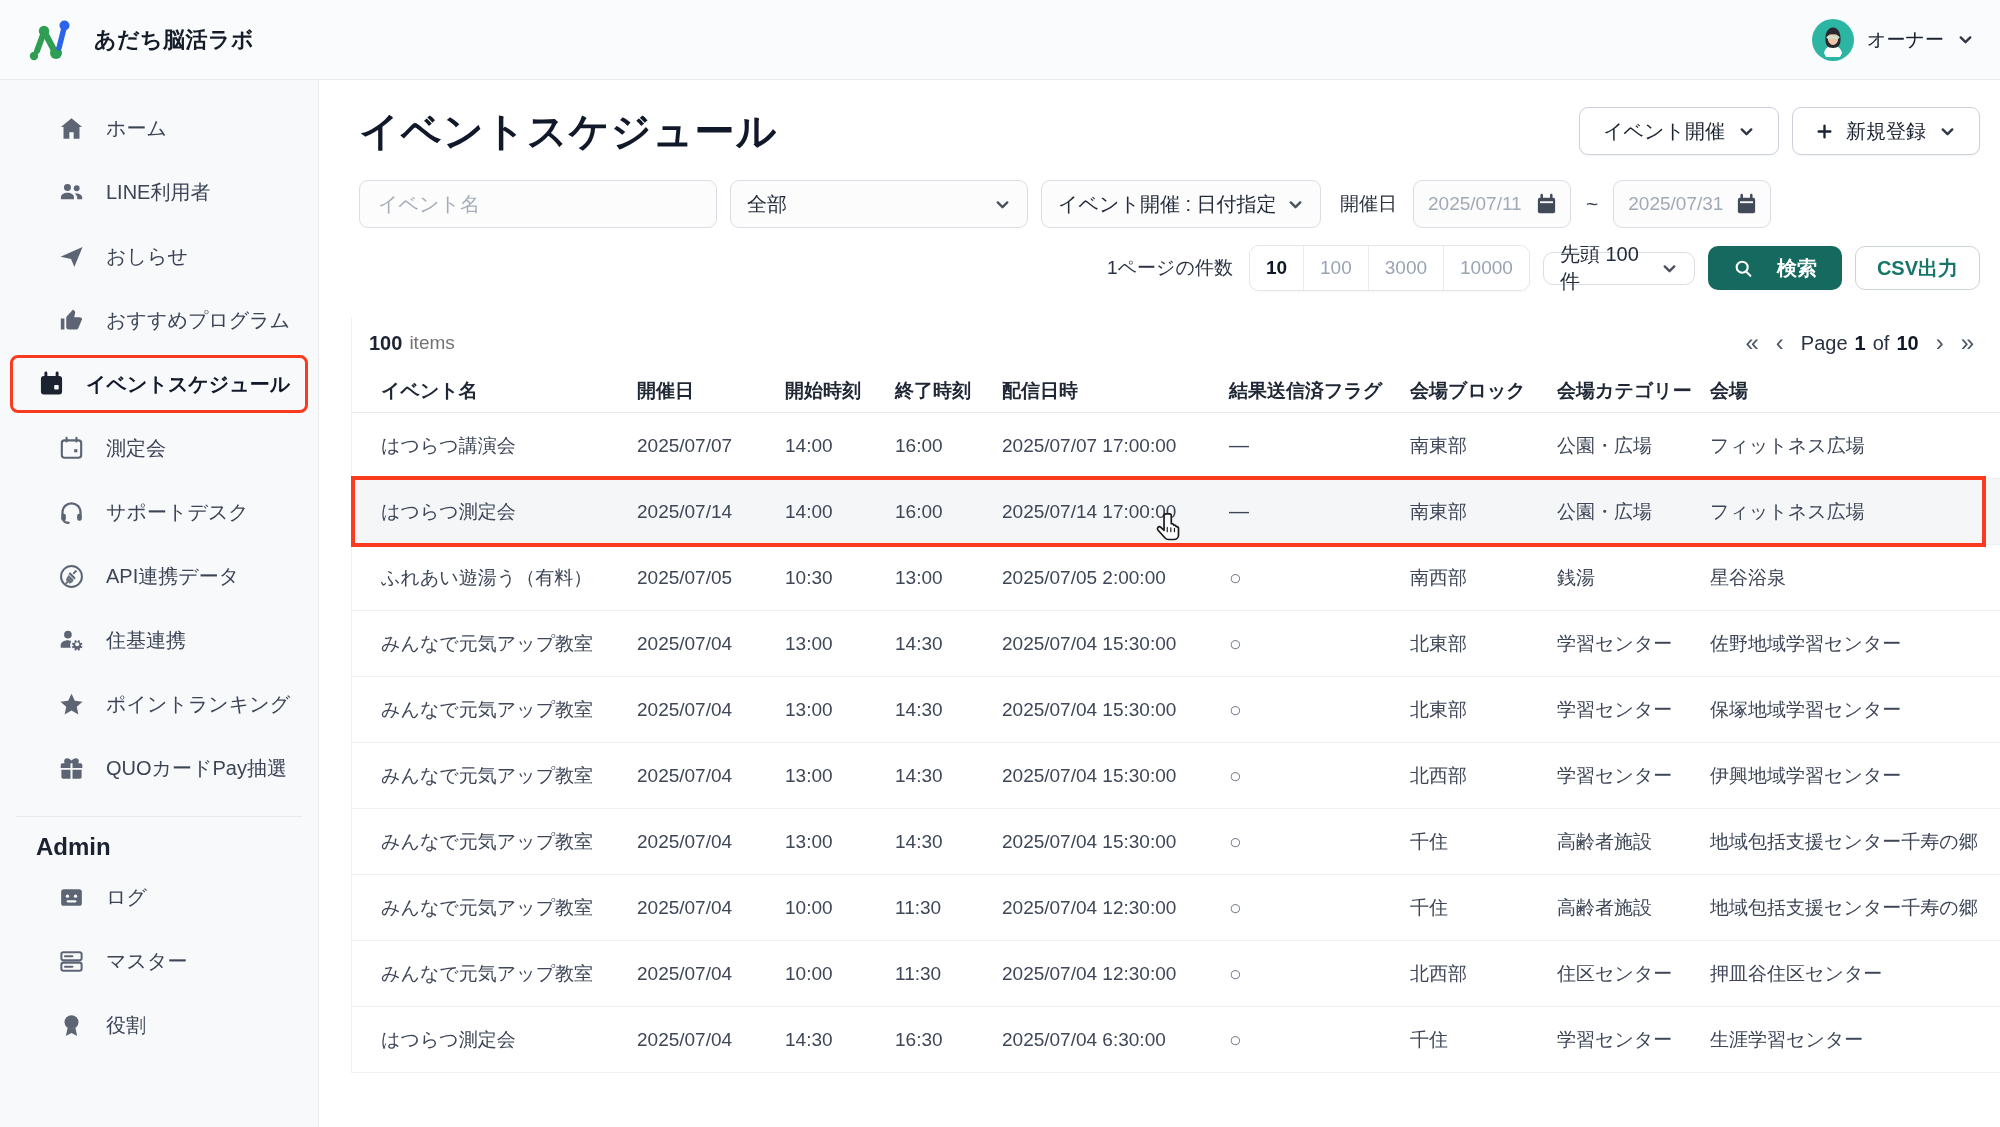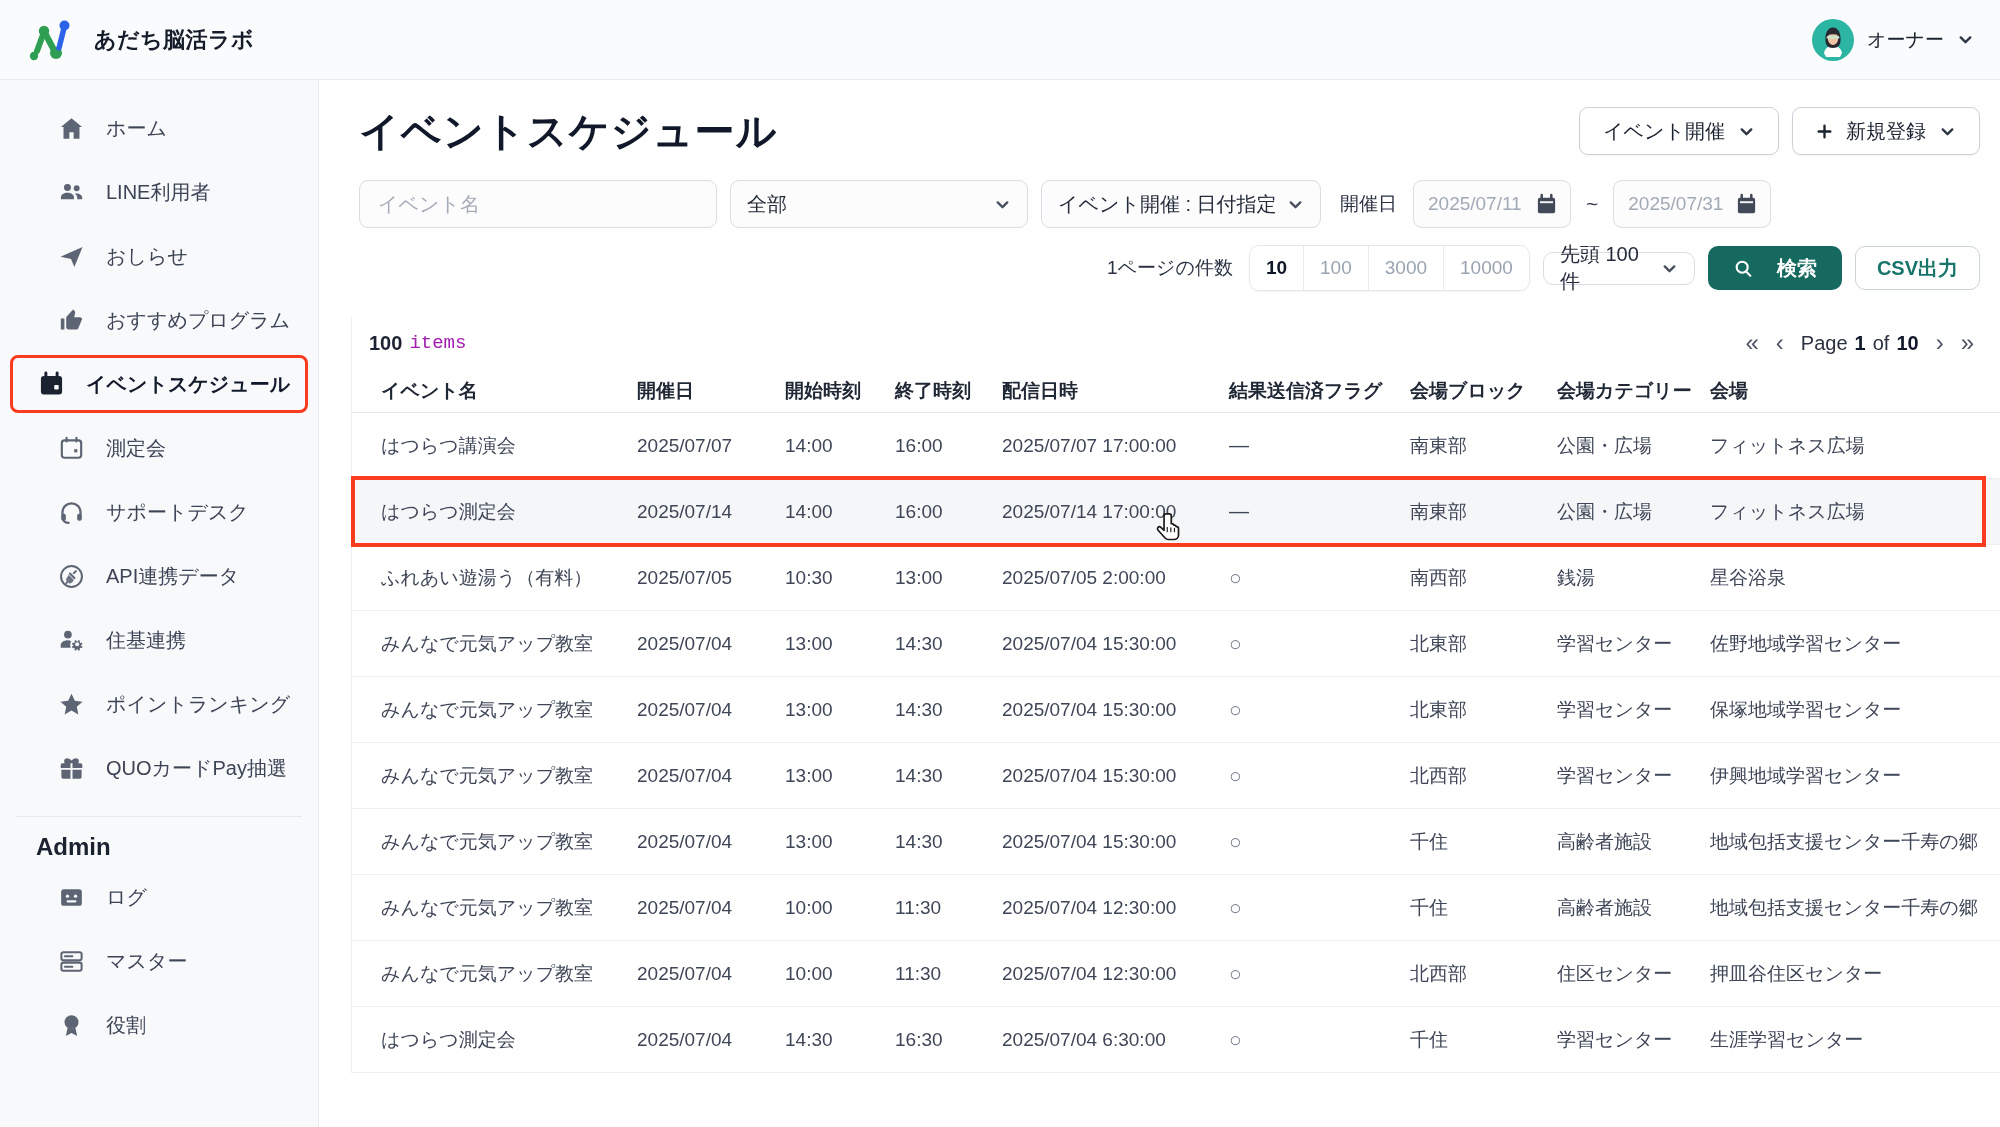--- a/index.html
+++ b/index.html
@@ -74,21 +74,21 @@
   .btn-search{display:inline-flex;align-items:center;gap:23px;height:44px;padding:0 25px;border:none;
        border-radius:10px;background:var(--teal);color:#fff;font-size:20px;font-weight:600;cursor:pointer;font-family:inherit;}
   .mag svg{width:21px;height:21px;display:block;}
   .btn-csv{height:44px;padding:0 21px;border:1px solid #CBD6D2;border-radius:10px;background:#fff;
        color:var(--teal-text);font-size:20px;font-weight:600;cursor:pointer;font-family:inherit;}
 
   
   .card{margin:26px 0 0 12px;border-left:1px solid #EEF0F3;min-height:640px;}
   .summary-row{display:flex;align-items:center;padding:14px 26px 10px 17px;}
   .count{font-size:20px;font-weight:700;color:#1C2332;}
-  .items-word{font-size:19px;color:#a21caf;margin-left:7px;font-family:Liberation Mono, monospace;}
+  .items-word{font-size:19px;color:#737373;margin-left:7px;}
   .pagination{margin-left:auto;display:flex;align-items:center;gap:17px;}
   .pg-btn{font-size:24px;color:#4B5563;cursor:pointer;line-height:1;}
   .pg-text{display:inline-flex;gap:7px;font-size:20px;color:#2A3242;align-items:baseline;}
   .pg-text b{font-weight:700;color:#10182A;}
 
   .grid-cols{display:grid;grid-template-columns:256px 148px 110px 107px 227px 181px 147px 153px 1fr;
        padding-left:29px;align-items:center;}
   .thead{height:44px;border-bottom:1px solid #E5E8EC;font-size:19px;font-weight:700;color:#202836;margin-top:4px;}
   .thead div{white-space:nowrap;}
   .trow{height:66px;border-bottom:1px solid #EEF0F3;font-size:19px;color:var(--cell);cursor:pointer;}

